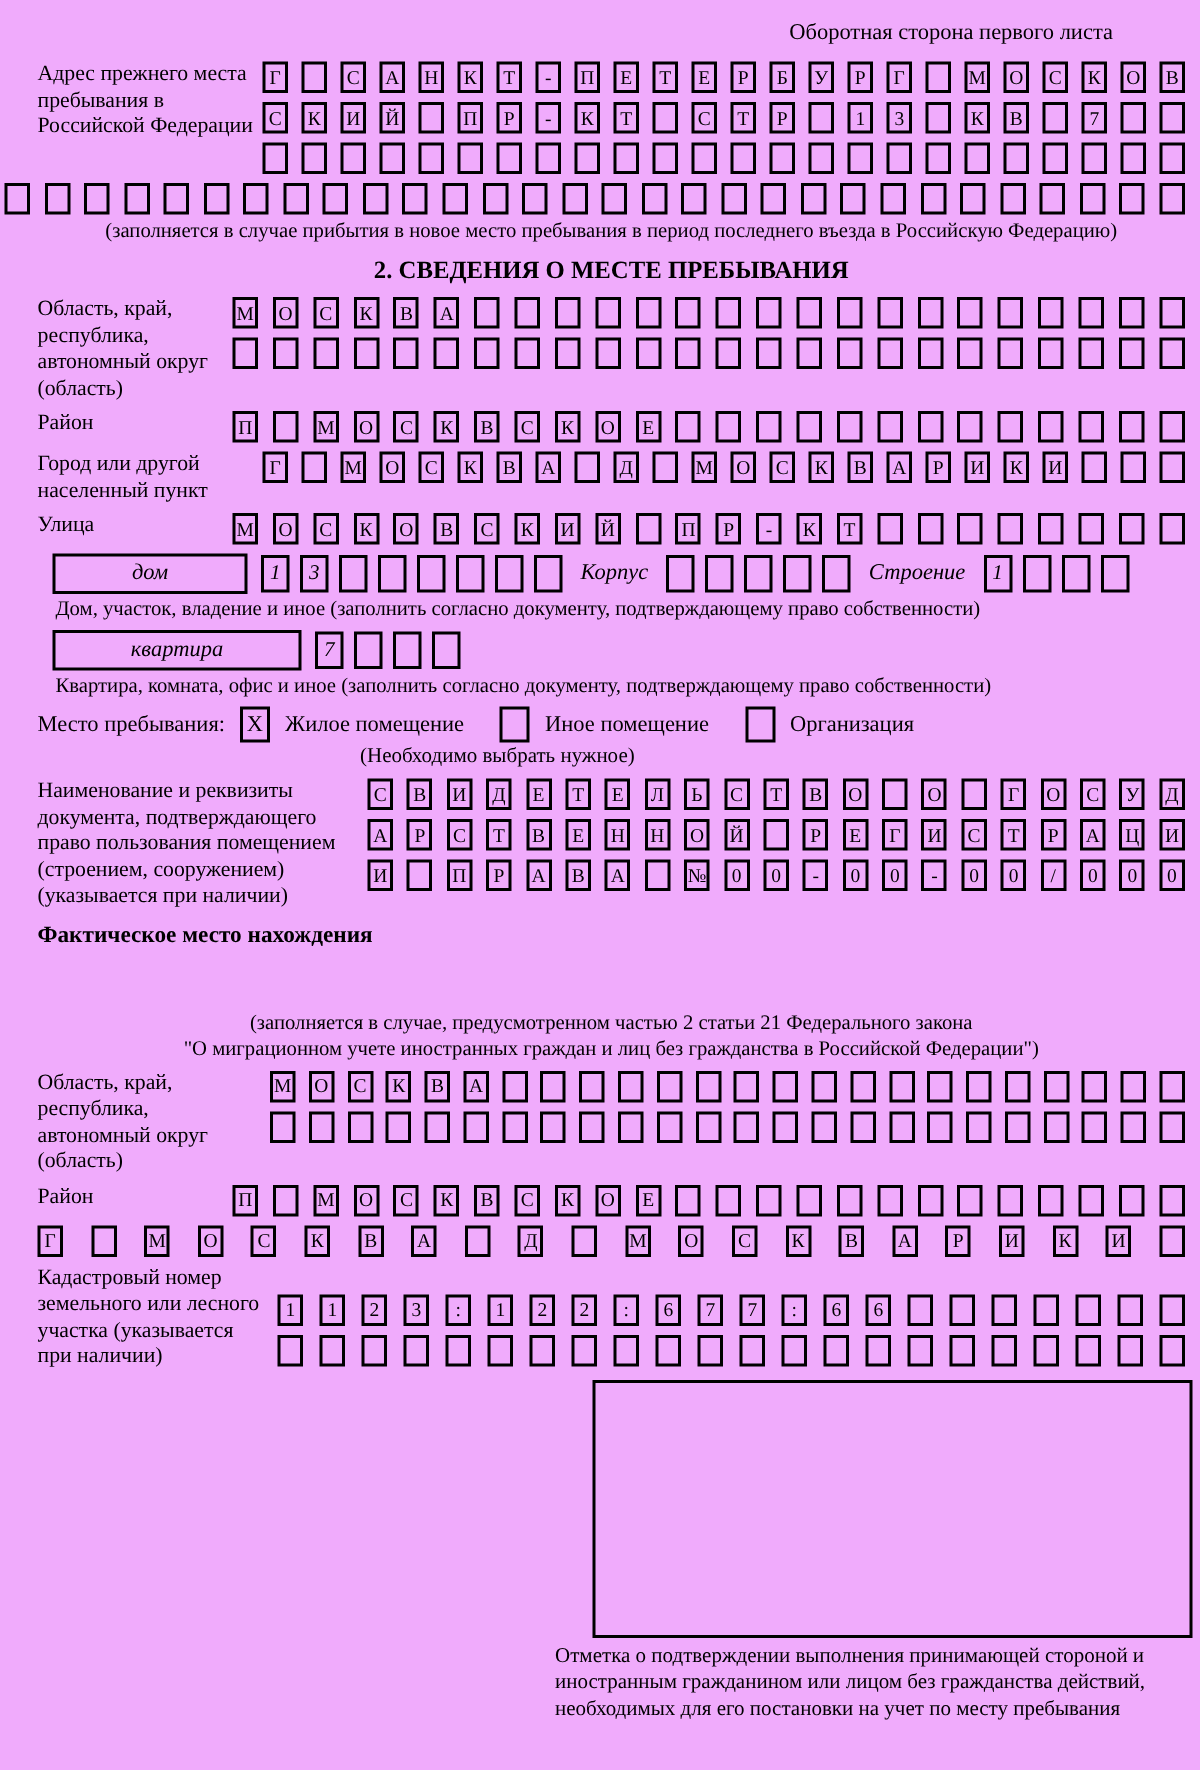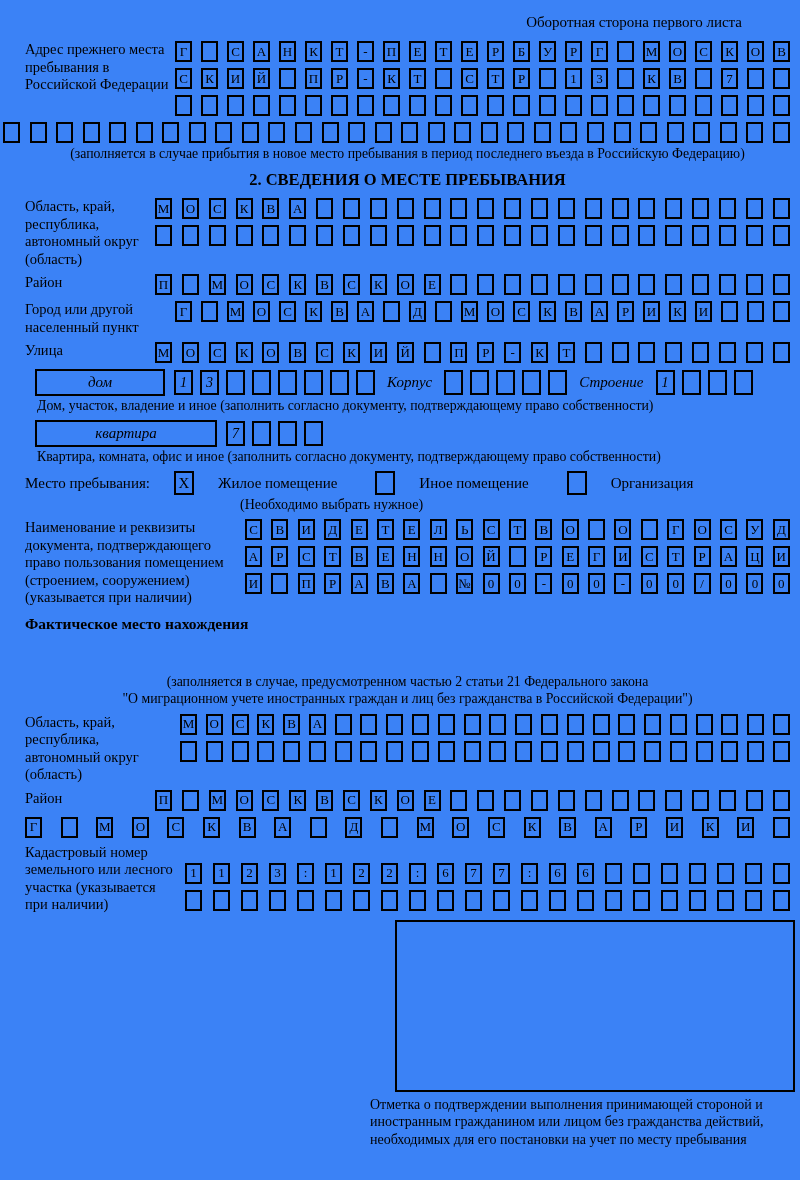--- a/index.html
+++ b/index.html
@@ -1,21 +1,21 @@
 <!DOCTYPE html>
 <html><head>
 <meta charset="utf-8">
 <style>
   * { box-sizing: border-box; }
   html,body { margin:0; padding:0; background:#fff; }
   .page {
     position: relative;
     width: 800px; height: 1180px;
     padding: 14px 10px 0 25px;
-    background: #3b82f6; color:#000;
+    background: #f0abfc; color:#000;
     font-family: "Liberation Serif", "DejaVu Serif", serif;
     overflow: hidden;
   }
   .corner { text-align: right; padding-right: 48px; font-size: 15px; margin-bottom: 10px; }
 
   .row { display: flex; align-items: flex-start; margin-bottom: 6px; }
   .label { font-size: 14.5px; line-height: 17.5px; flex-shrink: 0; padding-right: 6px; }
   .w150 { width: 150px; } .w130 { width: 130px; } .w155 { width: 155px; }
   .w205 { width: 205px; } .w220 { width: 220px; } .w160 { width: 160px; }
 
@@ -37,25 +37,25 @@
   .cap2 { text-align: center; font-size: 13.8px; line-height: 17px; }
   .cap2:last-of-type { margin-bottom: 0; }
   .factcaps { margin-bottom: 7px; margin-top: 40px; }
 
   .inline-row { display: flex; align-items: center; margin: 0 0 4px 10px; gap: 9px; font-style: italic; }
   .widebox {
     border: 2px solid #000; height: 27px;
     display: inline-flex; align-items: center; justify-content: center;
     font-size: 15px; flex-shrink: 0;
   }
-  .wb130 { width: 130px; } .wb165 { width: 182px; }
+  .wb130 { width: 130px; } .wb165 { width: 166px; }
   .cells-inline { display: inline-flex; gap: 7px; }
   .inlabel { font-size: 15px; margin: 0 3px; }
 
-  .stayrow { display: flex; align-items: center; gap: 24px; margin: 6px 0 2px 0; font-size: 15px; }
+  .stayrow { display: flex; align-items: center; gap: 10px; margin: 6px 0 2px 0; font-size: 15px; }
   .checkbox {
     width: 20px; height: 24px; border: 2px solid #000;
     display: inline-flex; align-items: center; justify-content: center;
     font-size: 15px; flex-shrink: 0;
   }
   .gap-lg { margin-left: 14px; }
   .hint { font-size: 14px; margin: 0 0 6px 215px; }
 
   .bigbox { width: 400px; height: 172px; border: 2px solid #000; margin: 4px 0 4px 370px; }
   .markcap { width: 430px; margin-left: 345px; text-align: left; font-size: 14px; line-height: 17.5px; }

